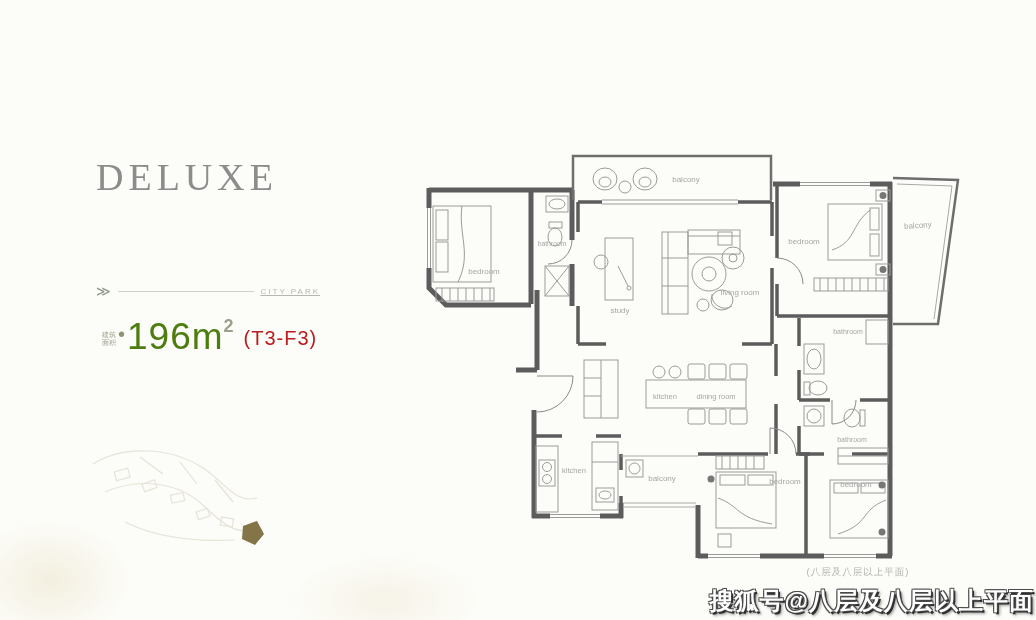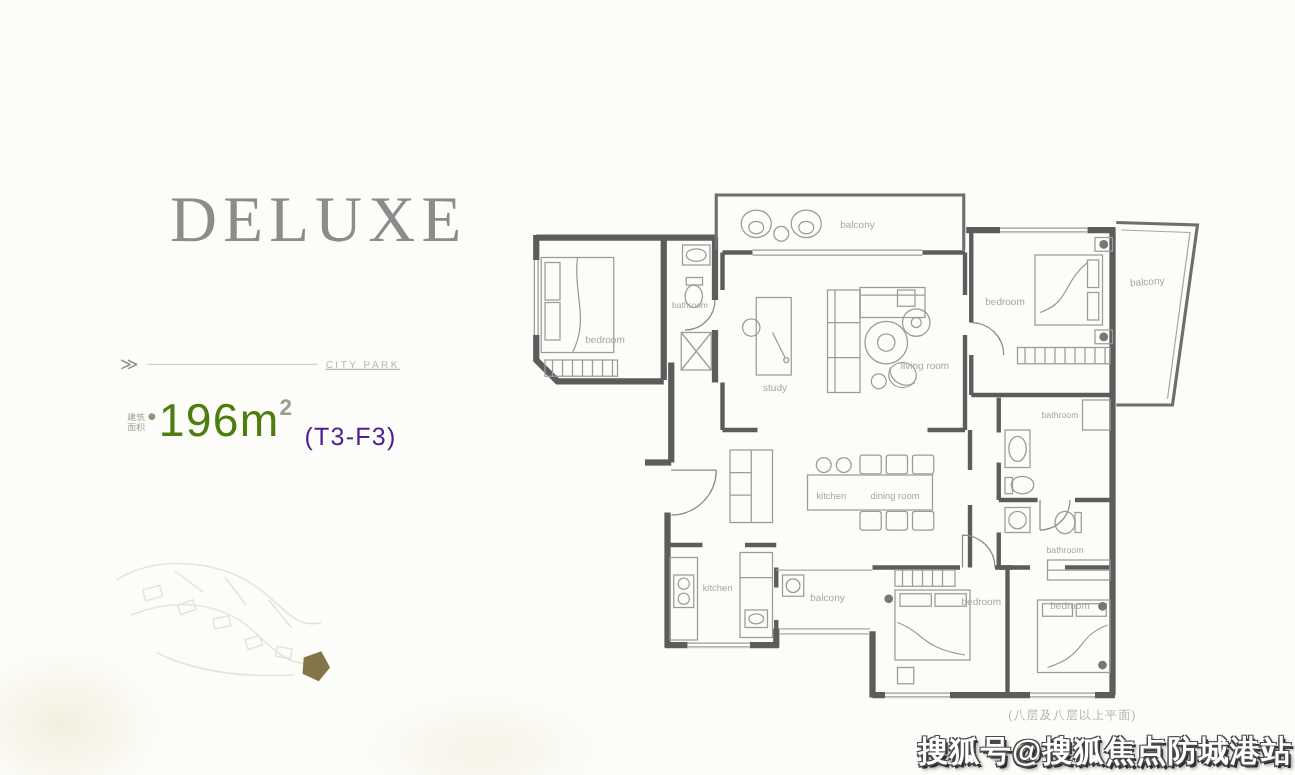--- a/index.html
+++ b/index.html
@@ -10,33 +10,33 @@
   .smudge{position:absolute;pointer-events:none;}
   .smudge.a{left:-30px;top:520px;width:160px;height:120px;
     background:radial-gradient(ellipse at center,rgba(236,228,203,.55),rgba(236,228,203,0) 70%);}
   .smudge.b{left:290px;top:555px;width:190px;height:90px;
     background:radial-gradient(ellipse at center,rgba(238,231,210,.45),rgba(238,231,210,0) 70%);}
 
   
   .brand{position:absolute;left:96px;top:146px;color:#8c8c8c;}
   .brand .line{
     font-family:"Liberation Serif","DejaVu Serif",serif;
-    font-size:52px;line-height:62px;font-weight:400;letter-spacing:5px;margin-left:40px;
+    font-size:38px;line-height:62px;font-weight:400;letter-spacing:5px;
   }
   .divider{position:absolute;left:96px;top:284px;width:224px;display:flex;align-items:center;gap:7px;}
   .divider .chev{font-size:14px;color:#8f948b;line-height:14px;}
   .divider .rule{flex:1;border-top:1px solid #d0d0cb;height:0;}
   .divider .tag{font-size:8px;color:#b6b6b2;letter-spacing:2px;white-space:nowrap;text-decoration:underline;}
 
   .arearow{position:absolute;left:102px;top:318px;display:flex;align-items:flex-start;}
   .arearow .mini{font-size:7px;line-height:8px;color:#9aa08b;margin-top:13px;text-align:center;}
   .arearow .dot{font-size:20px;color:#8d9478;margin:6px 2px 0 2px;line-height:20px;}
   .arearow .val{font-size:37px;font-weight:normal;color:#4d7c0f;letter-spacing:1px;line-height:38px;}
   .arearow .sup{font-size:18px;font-weight:bold;color:#99a08b;line-height:18px;margin-top:-1px;}
-  .arearow .code{font-size:20px;color:#4c1d95;margin-left:10px;margin-top:21px;letter-spacing:1px;}
+  .arearow .code{font-size:20px;color:#b91c1c;margin-left:10px;margin-top:9px;letter-spacing:1px;}
 
   .sitemap{position:absolute;left:85px;top:422px;}
   .floorplan{position:absolute;left:400px;top:138px;}
   .floorplan text{font-family:"Liberation Sans",sans-serif;}
 
   .watermark{
     position:absolute;right:2px;bottom:3px;
     font-size:24px;font-weight:700;letter-spacing:1px;color:#ffffff;
     text-shadow:-1px -1px 0 #4a4a4a,1px -1px 0 #4a4a4a,-1px 1px 0 #4a4a4a,
                  2px 2px 0 #2e2e2e,3px 3px 3px rgba(0,0,0,.45);
@@ -304,15 +304,15 @@
       <text x="265" y="261" font-size="7.5">kitchen</text>
       <text x="316" y="261" font-size="7.5">dining room</text>
       <text x="174" y="335" font-size="7.5">kitchen</text>
       <text x="262" y="343">balcony</text>
       <text x="385" y="346">bedroom</text>
       <text x="456" y="349">bedroom</text>
       <text x="458" y="437" font-size="9.5" fill="#b3b3b0" letter-spacing="1">(八层及八层以上平面)</text>
     </g>
   </svg>
 
-  <div class="watermark">搜狐号@搜狐焦点防城港站</div>
+  <div class="watermark">搜狐号@八层及八层以上平面</div>
 
 </div>
 
 </body></html>

